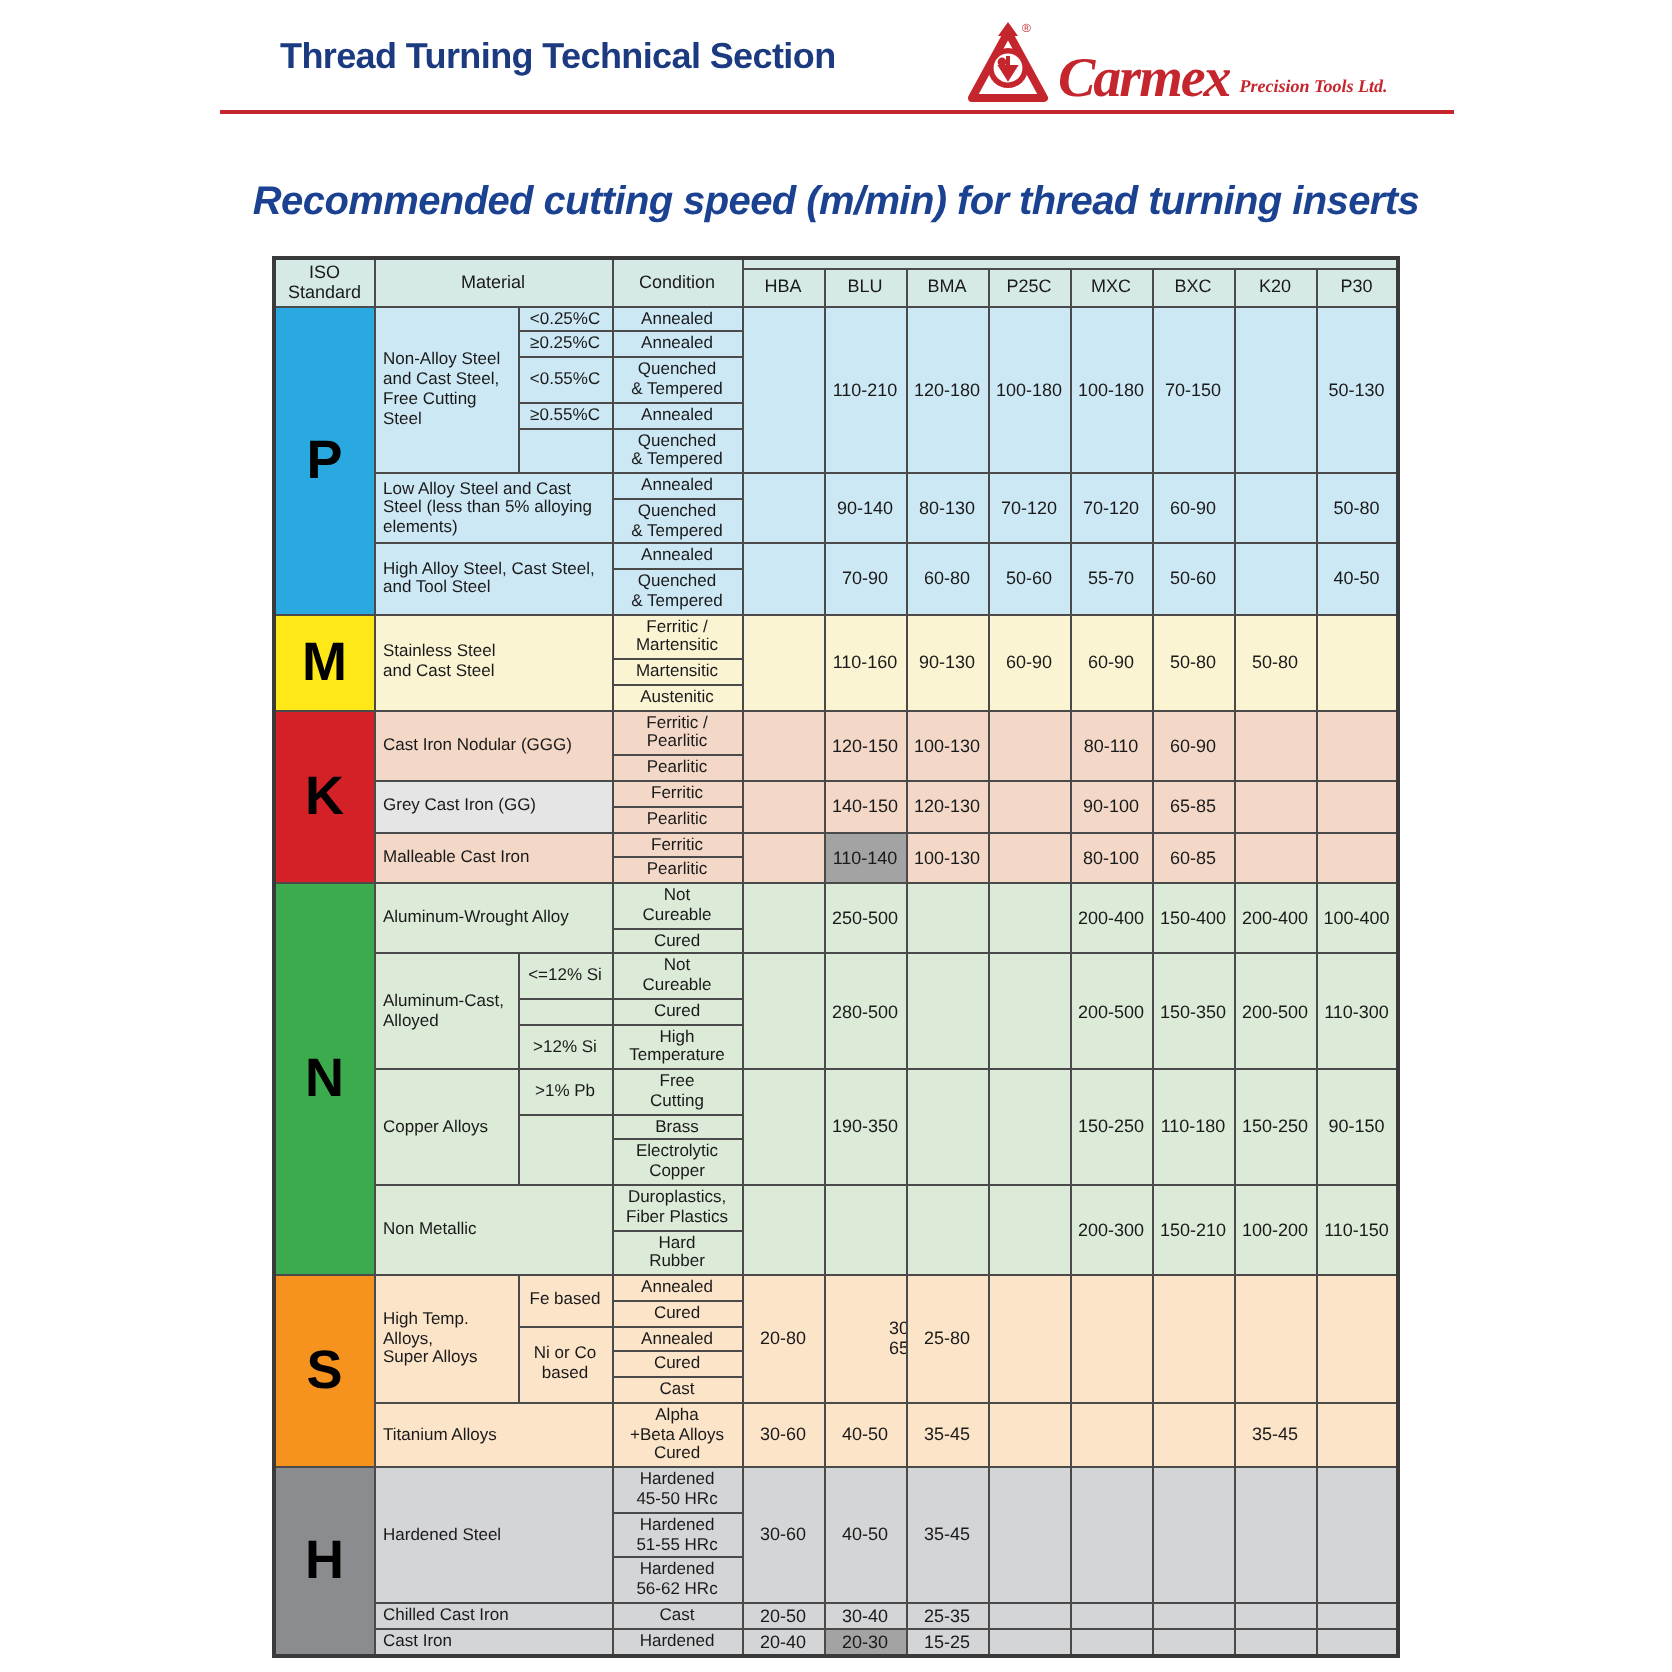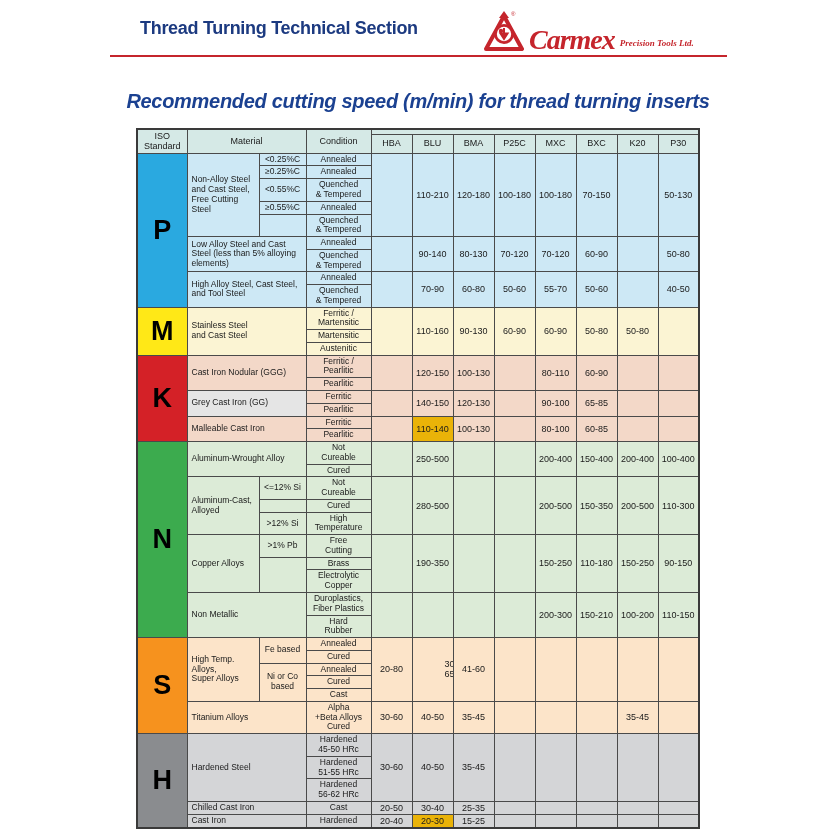--- a/index.html
+++ b/index.html
@@ -217,21 +217,21 @@
           <td class="val" rowspan="2" style="background: rgb(243, 216, 200);"></td>
           <td class="val" rowspan="2" style="background: rgb(243, 216, 200);"></td>
         </tr>
         <tr>
           <td class="cond" style="background: rgb(243, 216, 200);">Pearlitic</td>
         </tr>
         <tr>
           <td class="mat" rowspan="2" colspan="2" style="background: rgb(243, 216, 200);">Malleable Cast Iron</td>
           <td class="cond" style="background: rgb(243, 216, 200);">Ferritic</td>
           <td class="val" rowspan="2" style="background: rgb(243, 216, 200);"></td>
-          <td class="val" rowspan="2" style="background: #eab308;">110-140</td>
+          <td class="val" rowspan="2" style="background: #a3a3a3;">110-140</td>
           <td class="val" rowspan="2" style="background: rgb(243, 216, 200);">100-130</td>
           <td class="val" rowspan="2" style="background: rgb(243, 216, 200);"></td>
           <td class="val" rowspan="2" style="background: rgb(243, 216, 200);">80-100</td>
           <td class="val" rowspan="2" style="background: rgb(243, 216, 200);">60-85</td>
           <td class="val" rowspan="2" style="background: rgb(243, 216, 200);"></td>
           <td class="val" rowspan="2" style="background: rgb(243, 216, 200);"></td>
         </tr>
         <tr>
           <td class="cond" style="background: rgb(243, 216, 200);">Pearlitic</td>
         </tr>
@@ -316,21 +316,21 @@
 Rubber</td>
         </tr>
         <tr>
           <td class="letter" rowspan="6" style="background: rgb(246, 146, 30);">S</td>
           <td class="mat" rowspan="5" style="background: rgb(252, 228, 201);">High Temp. Alloys,
 Super Alloys</td>
           <td class="sub" rowspan="2" style="background: rgb(252, 228, 201);">Fe based</td>
           <td class="cond" style="background: rgb(252, 228, 201);">Annealed</td>
           <td class="val" rowspan="5" style="background: rgb(252, 228, 201);">20-80</td>
           <td class="val" rowspan="5" style="background: rgb(252, 228, 201); padding-left: 32px;">30-65</td>
-          <td class="val" rowspan="5" style="background: rgb(252, 228, 201);">41-60</td>
+          <td class="val" rowspan="5" style="background: rgb(252, 228, 201);">25-80</td>
           <td class="val" rowspan="5" style="background: rgb(252, 228, 201);"></td>
           <td class="val" rowspan="5" style="background: rgb(252, 228, 201);"></td>
           <td class="val" rowspan="5" style="background: rgb(252, 228, 201);"></td>
           <td class="val" rowspan="5" style="background: rgb(252, 228, 201);"></td>
           <td class="val" rowspan="5" style="background: rgb(252, 228, 201);"></td>
         </tr>
         <tr>
           <td class="cond" style="background: rgb(252, 228, 201);">Cured</td>
         </tr>
         <tr>
@@ -389,21 +389,21 @@
           <td class="val" style="background: rgb(212, 213, 215);"></td>
           <td class="val" style="background: rgb(212, 213, 215);"></td>
           <td class="val" style="background: rgb(212, 213, 215);"></td>
           <td class="val" style="background: rgb(212, 213, 215);"></td>
           <td class="val" style="background: rgb(212, 213, 215);"></td>
         </tr>
         <tr>
           <td class="mat" colspan="2" style="background: rgb(212, 213, 215);">Cast Iron</td>
           <td class="cond" style="background: rgb(212, 213, 215);">Hardened</td>
           <td class="val" style="background: rgb(212, 213, 215);">20-40</td>
-          <td class="val" style="background: #eab308;">20-30</td>
+          <td class="val" style="background: #a3a3a3;">20-30</td>
           <td class="val" style="background: rgb(212, 213, 215);">15-25</td>
           <td class="val" style="background: rgb(212, 213, 215);"></td>
           <td class="val" style="background: rgb(212, 213, 215);"></td>
           <td class="val" style="background: rgb(212, 213, 215);"></td>
           <td class="val" style="background: rgb(212, 213, 215);"></td>
           <td class="val" style="background: rgb(212, 213, 215);"></td>
         </tr>
       </tbody>
   </table>
 </div>

